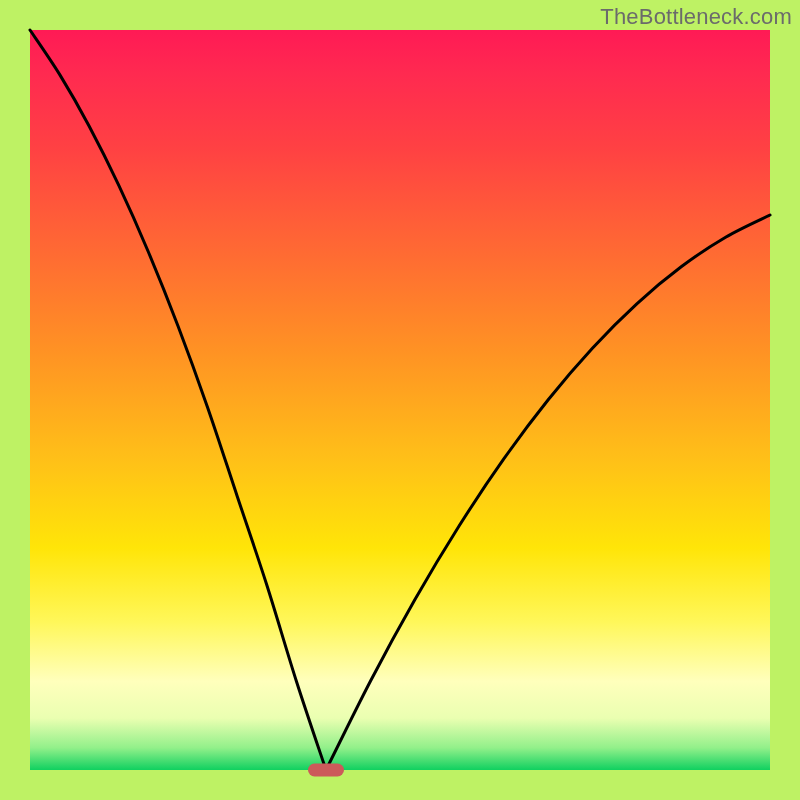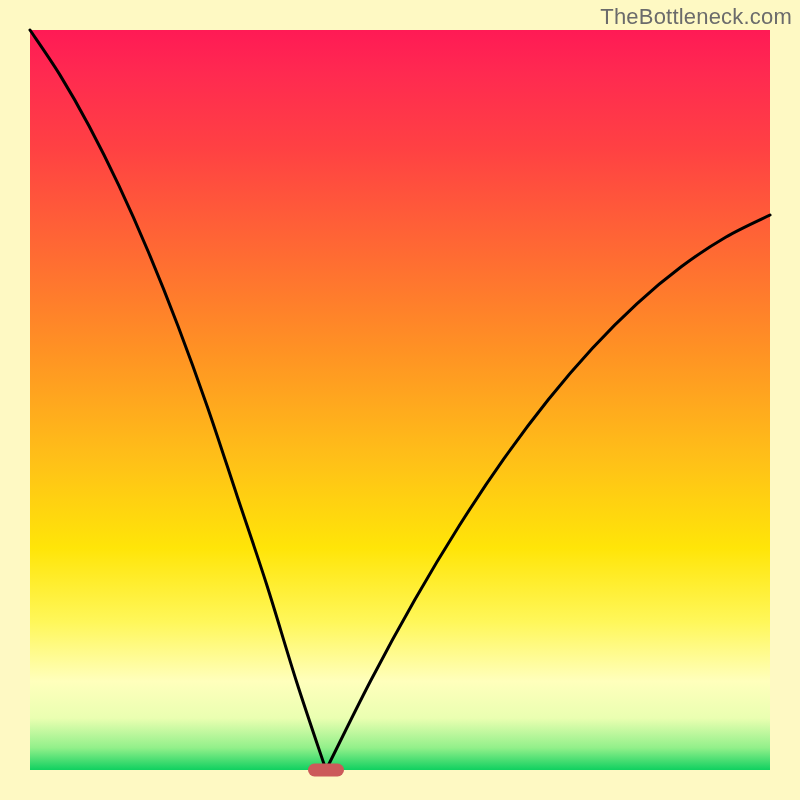--- a/index.html
+++ b/index.html
@@ -10,21 +10,21 @@
     background: #000;
     overflow: hidden;
     font-family: Arial, Helvetica, sans-serif;
   }
   .frame {
     position: absolute;
     left: 0;
     top: 0;
     width: 800px;
     height: 800px;
-    background: #fef9c3;
+    background: #bef264;
   }
   .plot-area {
     position: absolute;
     left: 30px;
     top: 30px;
     width: 740px;
     height: 740px;
     
     background: linear-gradient(to bottom,
       #ff1a55 0%,

